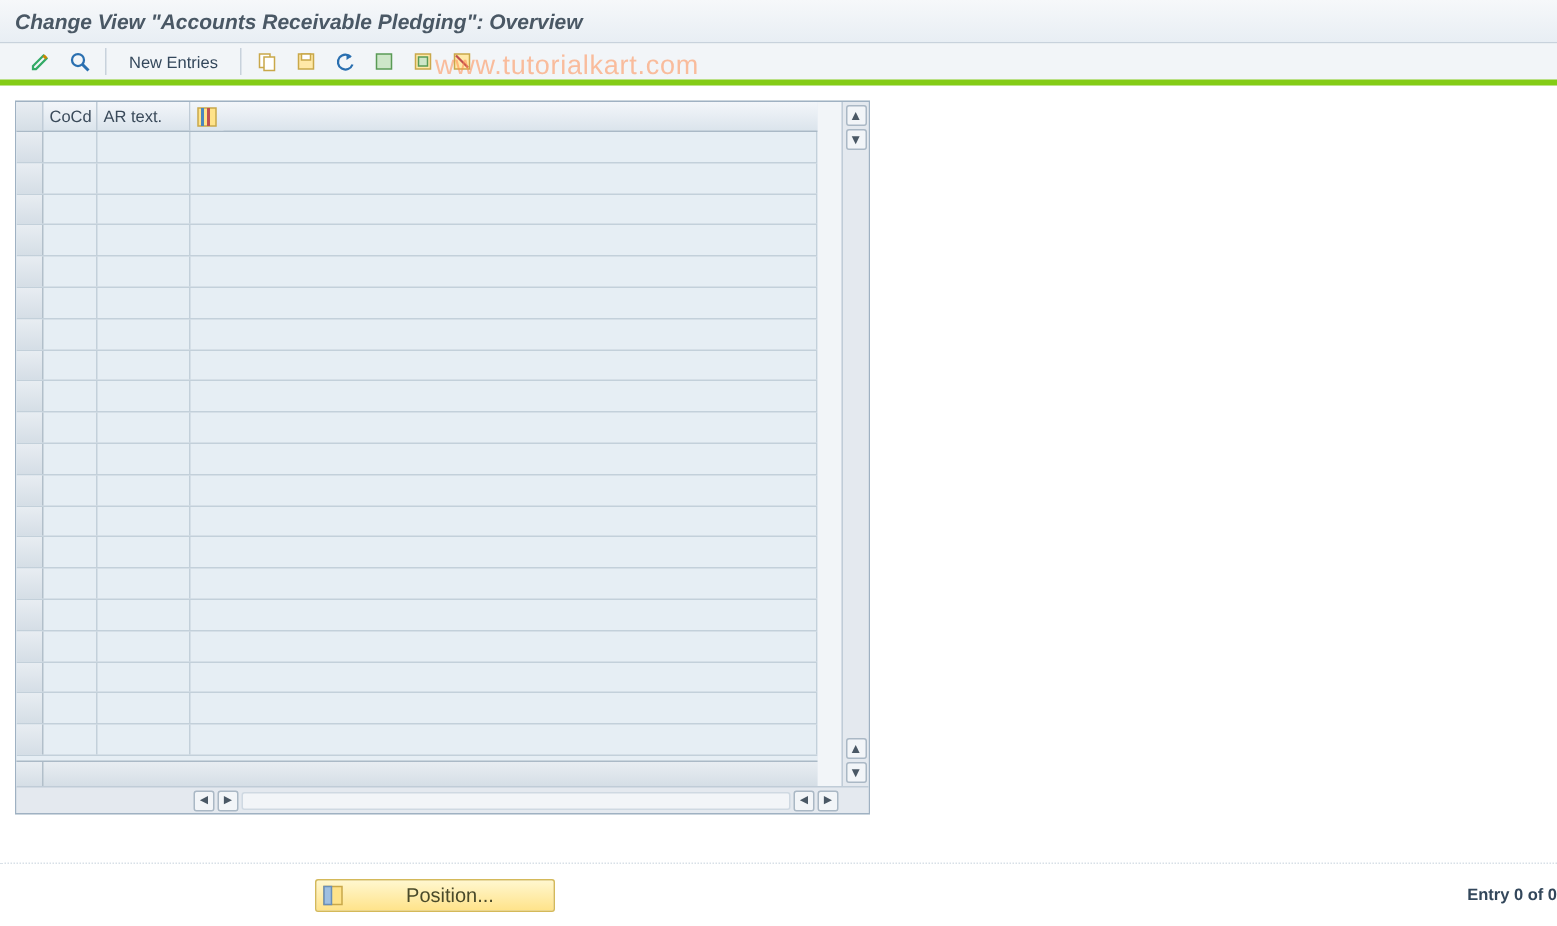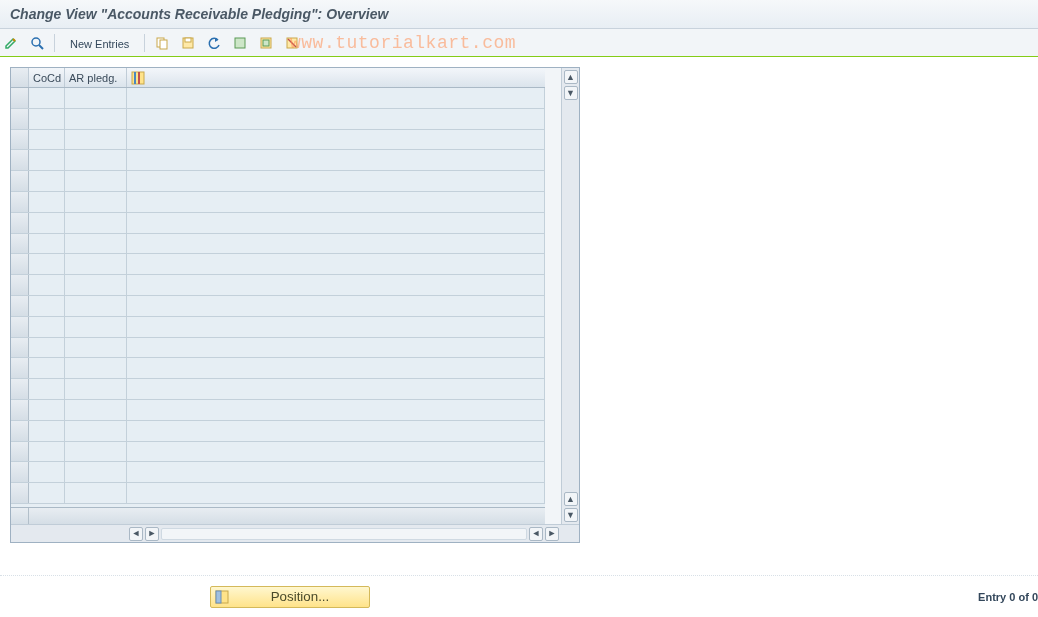--- a/index.html
+++ b/index.html
@@ -20,23 +20,23 @@
     padding: 6px 10px;
     font-size: 14px;
     font-weight: bold;
     font-style: italic;
     color: #4a5865;
   }
   .toolbar {
     display: flex;
     align-items: center;
     gap: 4px;
-    padding: 3px 0;
+    padding: 3px 16px;
     background: #f2f5f8;
-    border-bottom: 1px solid #84cc16;
+    border-bottom: 4px solid #84cc16;
     height: 28px;
     position: relative;
   }
   .tb-btn {
     width: 22px;
     height: 20px;
     border: 1px solid transparent;
     border-radius: 3px;
     display: flex; align-items: center; justify-content: center;
     cursor: pointer;
@@ -51,21 +51,21 @@
     height:20px; line-height:16px;
     border:1px solid transparent; border-radius:3px;
   }
   .sep { width:1px; height:18px; background:#c8d2dc; margin:0 2px; }
 
   .watermark {
     position: absolute;
     left: 290px; top: 4px;
     font-size: 18px;
     color: rgba(255,140,80,0.55);
-    font-family: Liberation Mono, monospace;
+    font-family: Liberation Sans, sans-serif;
     pointer-events: none;
     letter-spacing: .5px;
   }
 
   .workspace {
     padding: 10px;
   }
   .grid-wrap {
     width: 570px;
     border: 1px solid #9fb1c2;
@@ -245,21 +245,21 @@
   <div class="watermark">www.tutorialkart.com</div>
 </div>
 
 <div class="workspace">
   <div class="grid-wrap">
     <div class="grid-container">
       <div class="grid-main">
         <div class="grid-header">
           <div class="gh-cell ghs"></div>
           <div class="gh-cell gh1">CoCd</div>
-          <div class="gh-cell gh2">AR pledg.</div>
+          <div class="gh-cell gh2">AR text.</div>
           <div class="cfg-cell">
             <svg width="14" height="14">
                 <rect x="1" y="1" width="12" height="12" fill="#ffe38a" stroke="#c9a84a"></rect>
                 <rect x="3" y="1" width="2" height="12" fill="#4a87c0"></rect>
                 <rect x="7" y="1" width="2" height="12" fill="#c05050"></rect>
               </svg>
           </div>
         </div>
         <div class="grid-body" id="grid-body">
             <div class="gr-row">

